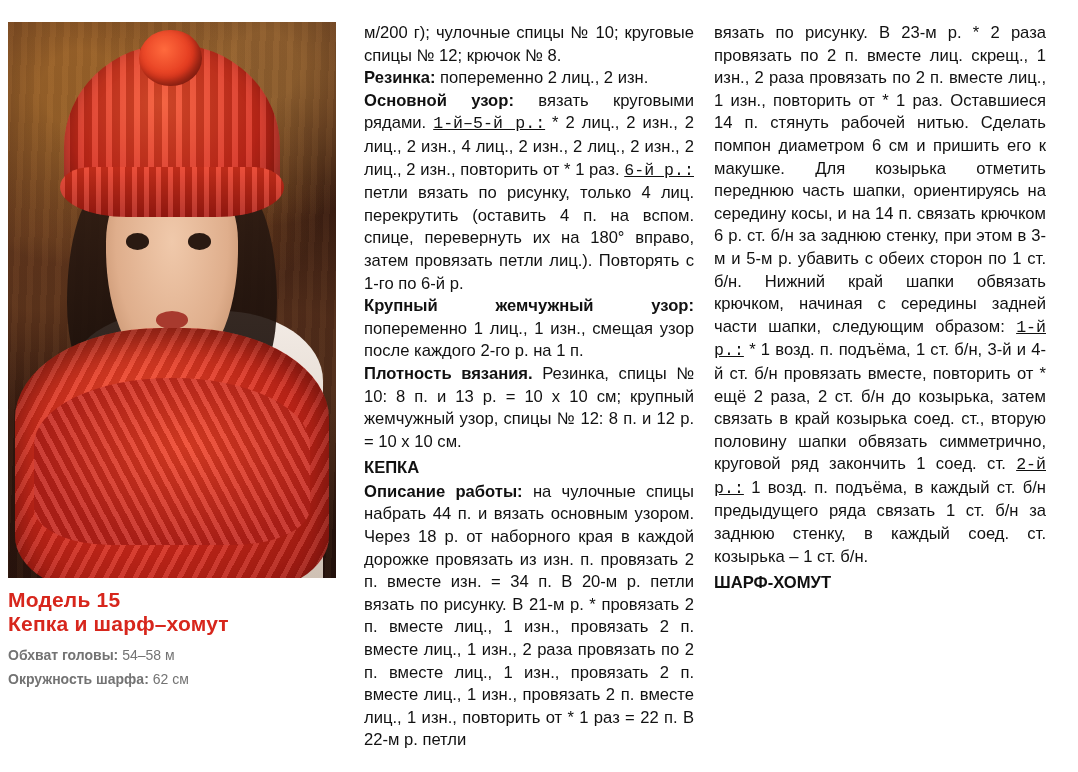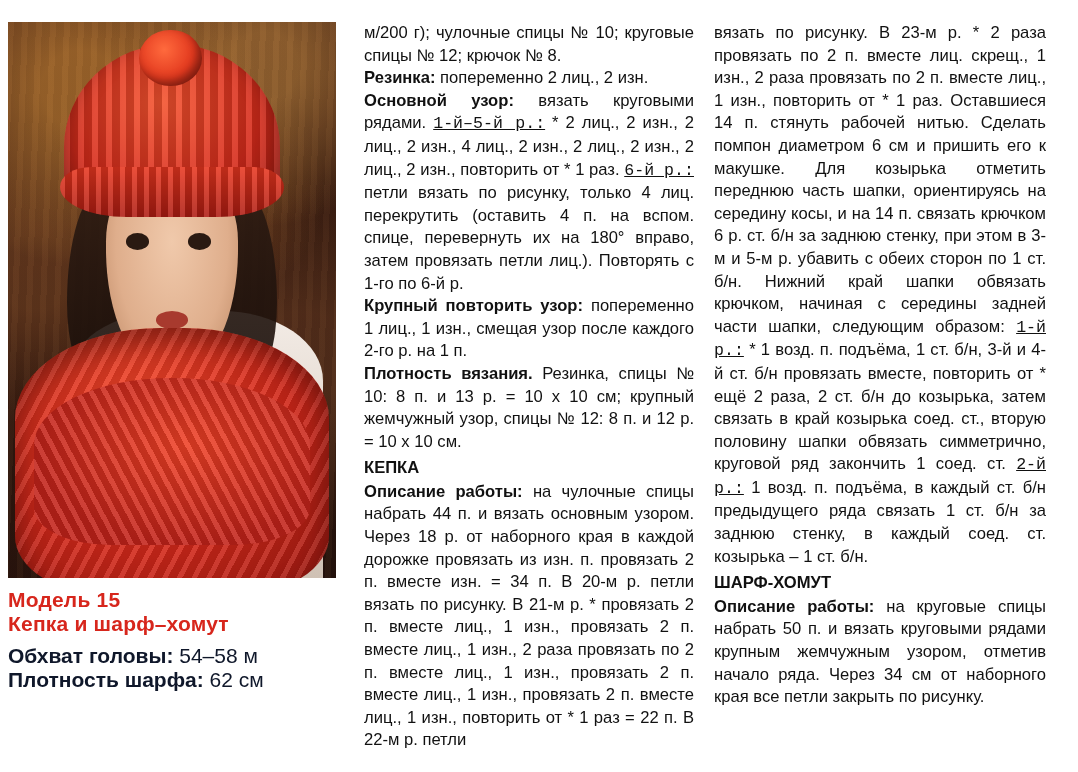--- a/index.html
+++ b/index.html
@@ -193,23 +193,23 @@
     font-weight: bold;
     font-size: 21px;
     line-height: 24px;
     letter-spacing: .2px;
   }
   .left-text {
     position: absolute;
     left: 8px;
     top: 628px;
     width: 340px;
-    font-size: 21px;
+    font-size: 14px;
     line-height: 23px;
-    color: #0f172a;
+    color: #737373;
     text-align: justify;
   }
   .left-text p { margin: 0 0 1px 0; }
   b, .b { font-weight: bold; }
 
   
   .col {
     position: absolute;
     top: 22px;
     font-size: 16.6px;
@@ -262,40 +262,39 @@
       <div class="scarf2"></div>
     </div>
 
     <div class="model-title">
       <div>Модель 15</div>
       <div>Кепка и шарф–хомут</div>
     </div>
 
     <div class="left-text">
       <p><span class="b">Обхват головы:</span><span> 54–58 м</span></p>
-      <p><span class="b">Плотность шарфа:</span><span> 62 см</span></p>
+      <p><span class="b">Окружность шарфа:</span><span> 62 см</span></p>
     </div>
   </div>
 
   <div class="col col-mid">
     <p>м/200 г); чулочные спицы № 10; круговые спицы № 12; крючок № 8.</p>
 
     <p><span class="b">Резинка:</span><span> попеременно 2 лиц., 2 изн.</span></p>
 
     <p><span class="b">Основной узор:</span><span> вязать круговыми рядами. <span class="u">1-й–5-й р.:</span> * 2 лиц., 2 изн., 2 лиц., 2 изн., 4 лиц., 2 изн., 2 лиц., 2 изн., 2 лиц., 2 изн., повторить от * 1 раз. <span class="u">6-й р.:</span> петли вязать по рисунку, только 4 лиц. перекрутить (оставить 4 п. на вспом. спице, перевернуть их на 180° вправо, затем провязать петли лиц.). Повторять с 1-го по 6-й р.</span></p>
 
-    <p><span class="b">Крупный повторить узор:</span><span> попеременно 1 лиц., 1 изн., смещая узор после каждого 2-го р. на 1 п.</span></p>
+    <p><span class="b">Крупный жемчужный узор:</span><span> попеременно 1 лиц., 1 изн., смещая узор после каждого 2-го р. на 1 п.</span></p>
 
     <p><span class="b">Плотность вязания.</span><span> Резинка, спицы № 10: 8 п. и 13 р. = 10 х 10 см; крупный жемчужный узор, спицы № 12: 8 п. и 12 р. = 10 х 10 см.</span></p>
 
     <p class="head">КЕПКА</p>
     <p><span class="b">Описание работы:</span><span> на чулочные спицы набрать 44 п. и вязать основным узором. Через 18 р. от наборного края в каждой дорожке провязать из изн. п. провязать 2 п. вместе изн. = 34 п. В 20-м р. петли вязать по рисунку. В 21-м р. * провязать 2 п. вместе лиц., 1 изн., провязать 2 п. вместе лиц., 1 изн., 2 раза провязать по 2 п. вместе лиц., 1 изн., провязать 2 п. вместе лиц., 1 изн., провязать 2 п. вместе лиц., 1 изн., повторить от * 1 раз = 22 п. В 22-м р. петли</span></p>
   </div>
 
   <div class="col col-right">
     <p>вязать по рисунку. В 23-м р. * 2 раза провязать по 2 п. вместе лиц. скрещ., 1 изн., 2 раза провязать по 2 п. вместе лиц., 1 изн., повторить от * 1 раз. Оставшиеся 14 п. стянуть рабочей нитью. Сделать помпон диаметром 6 см и пришить его к макушке. Для козырька отметить переднюю часть шапки, ориентируясь на середину косы, и на 14 п. связать крючком 6 р. ст. б/н за заднюю стенку, при этом в 3-м и 5-м р. убавить с обеих сторон по 1 ст. б/н. Нижний край шапки обвязать крючком, начиная с середины задней части шапки, следующим образом: <span class="u">1-й р.:</span> * 1 возд. п. подъёма, 1 ст. б/н, 3-й и 4-й ст. б/н провязать вместе, повторить от * ещё 2 раза, 2 ст. б/н до козырька, затем связать в край козырька соед. ст., вторую половину шапки обвязать симметрично, круговой ряд закончить 1 соед. ст. <span class="u">2-й р.:</span> 1 возд. п. подъёма, в каждый ст. б/н предыдущего ряда связать 1 ст. б/н за заднюю стенку, в каждый соед. ст. козырька – 1 ст. б/н.</p>
 
     <p class="head">ШАРФ-ХОМУТ</p>
-    <p><span class="b">Описание работы:</span><span> на круговые спицы набрать 50 п. и вязать круговыми рядами крупным жемчужным узором, отметив начало ряда. Через 34 см от наборного края все петли закрыть по рисунку.</span></p>
   </div>
 
   <div class="bottom-strip"></div>
 </div>
 
 </body></html>

